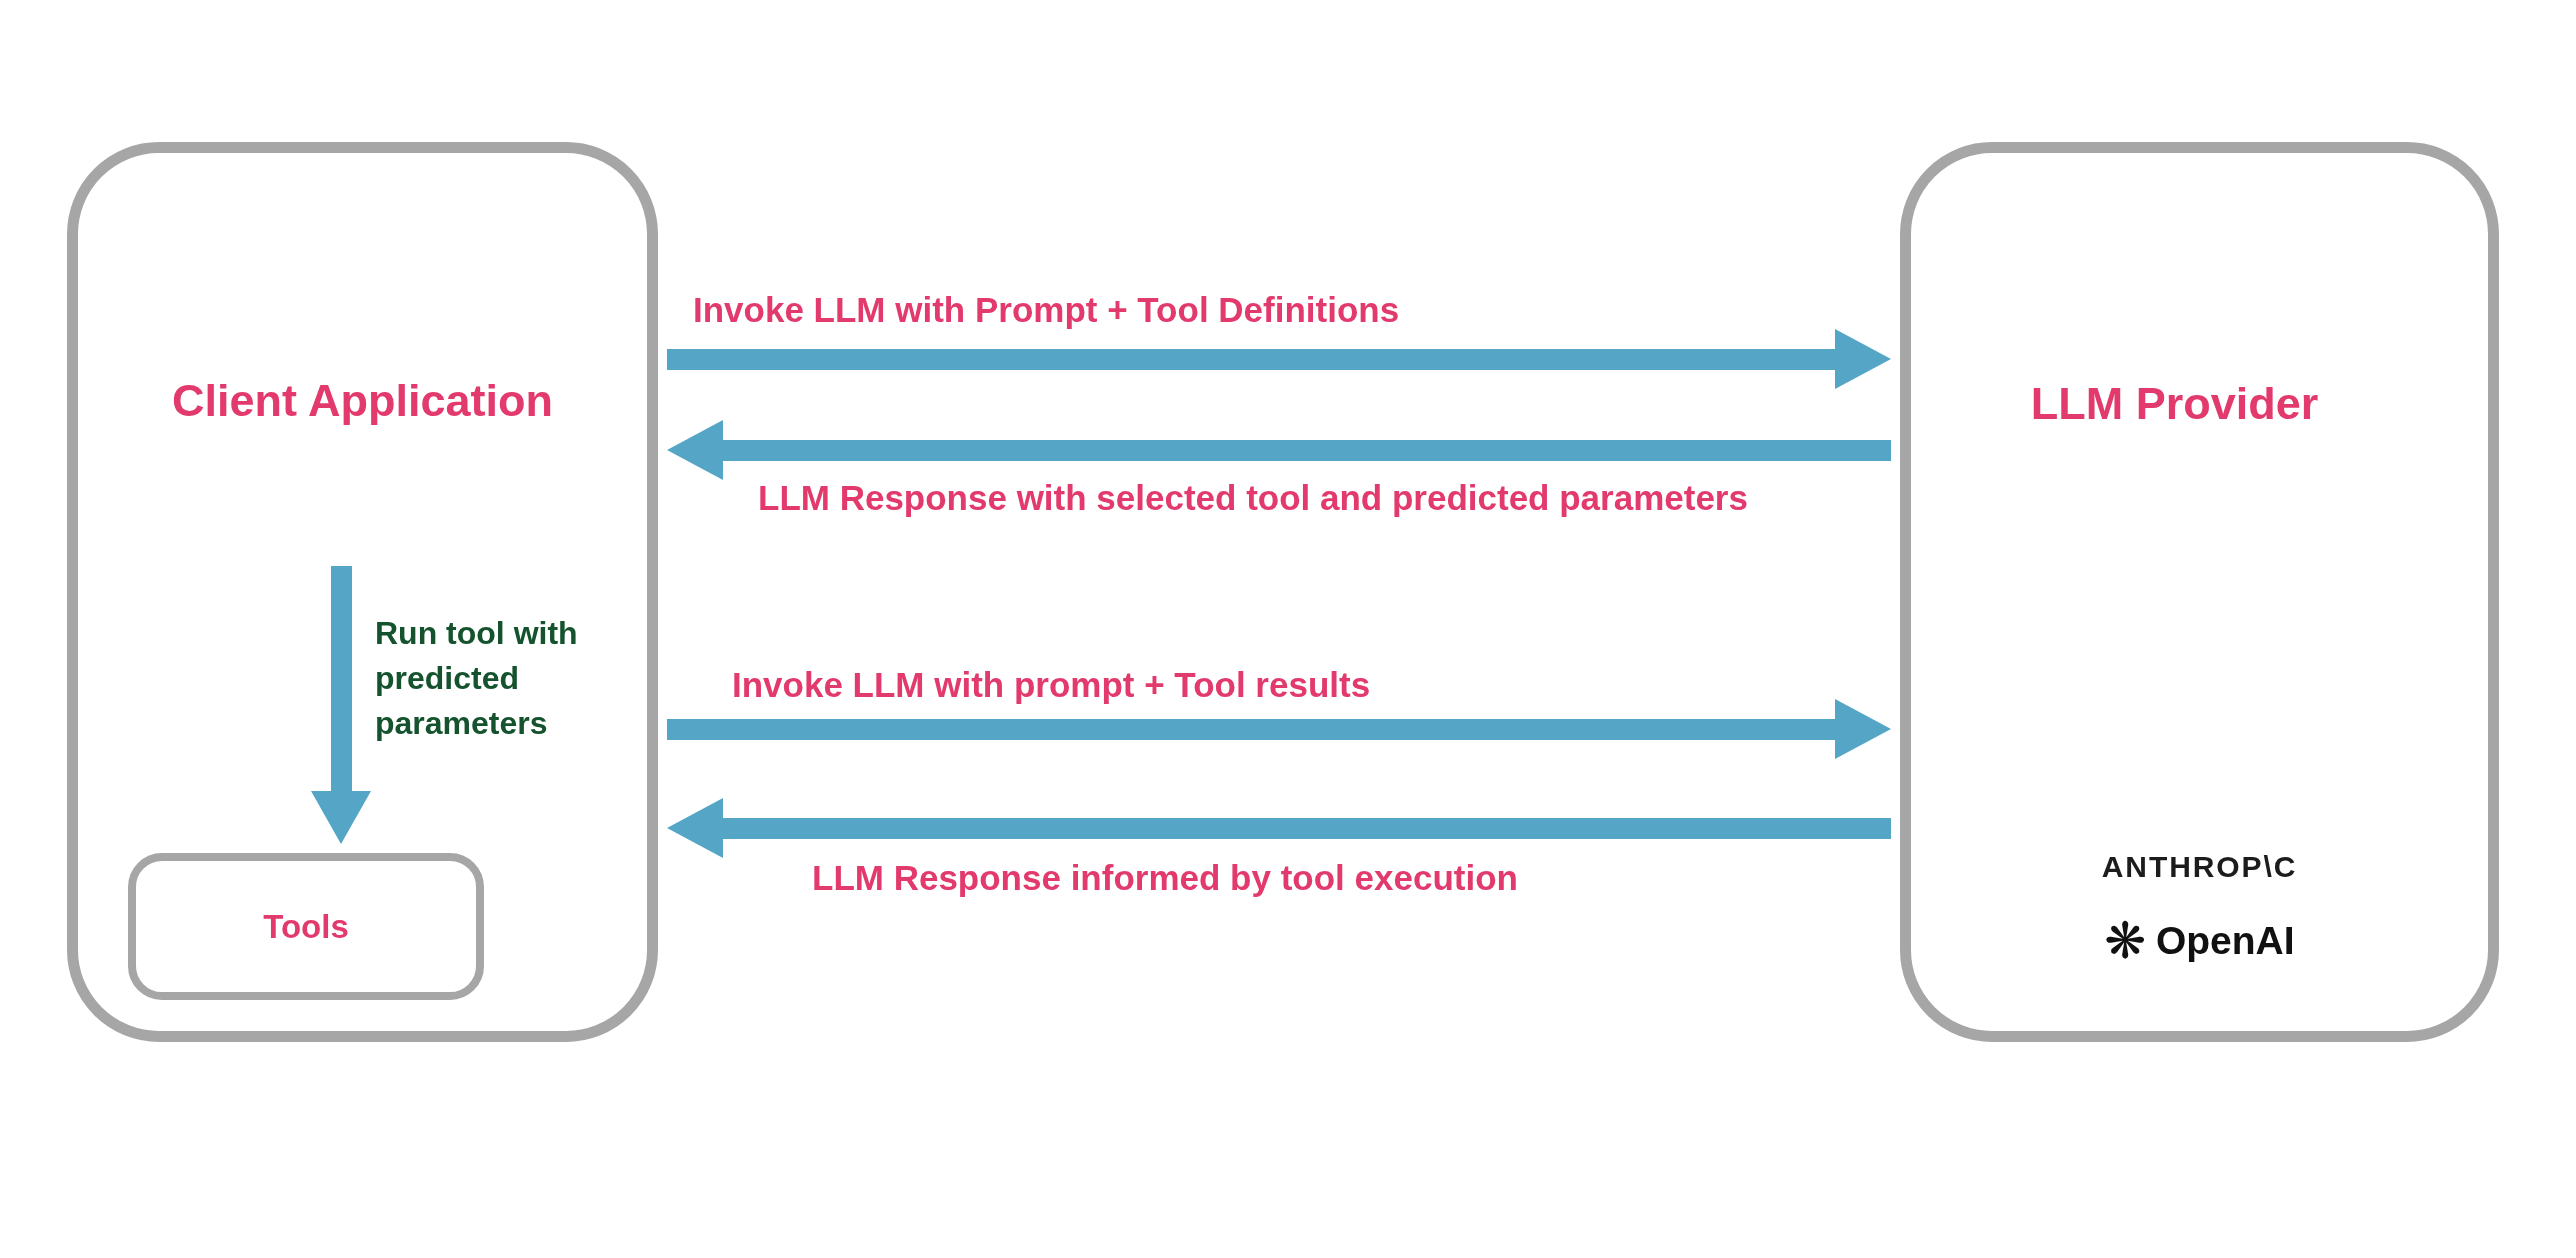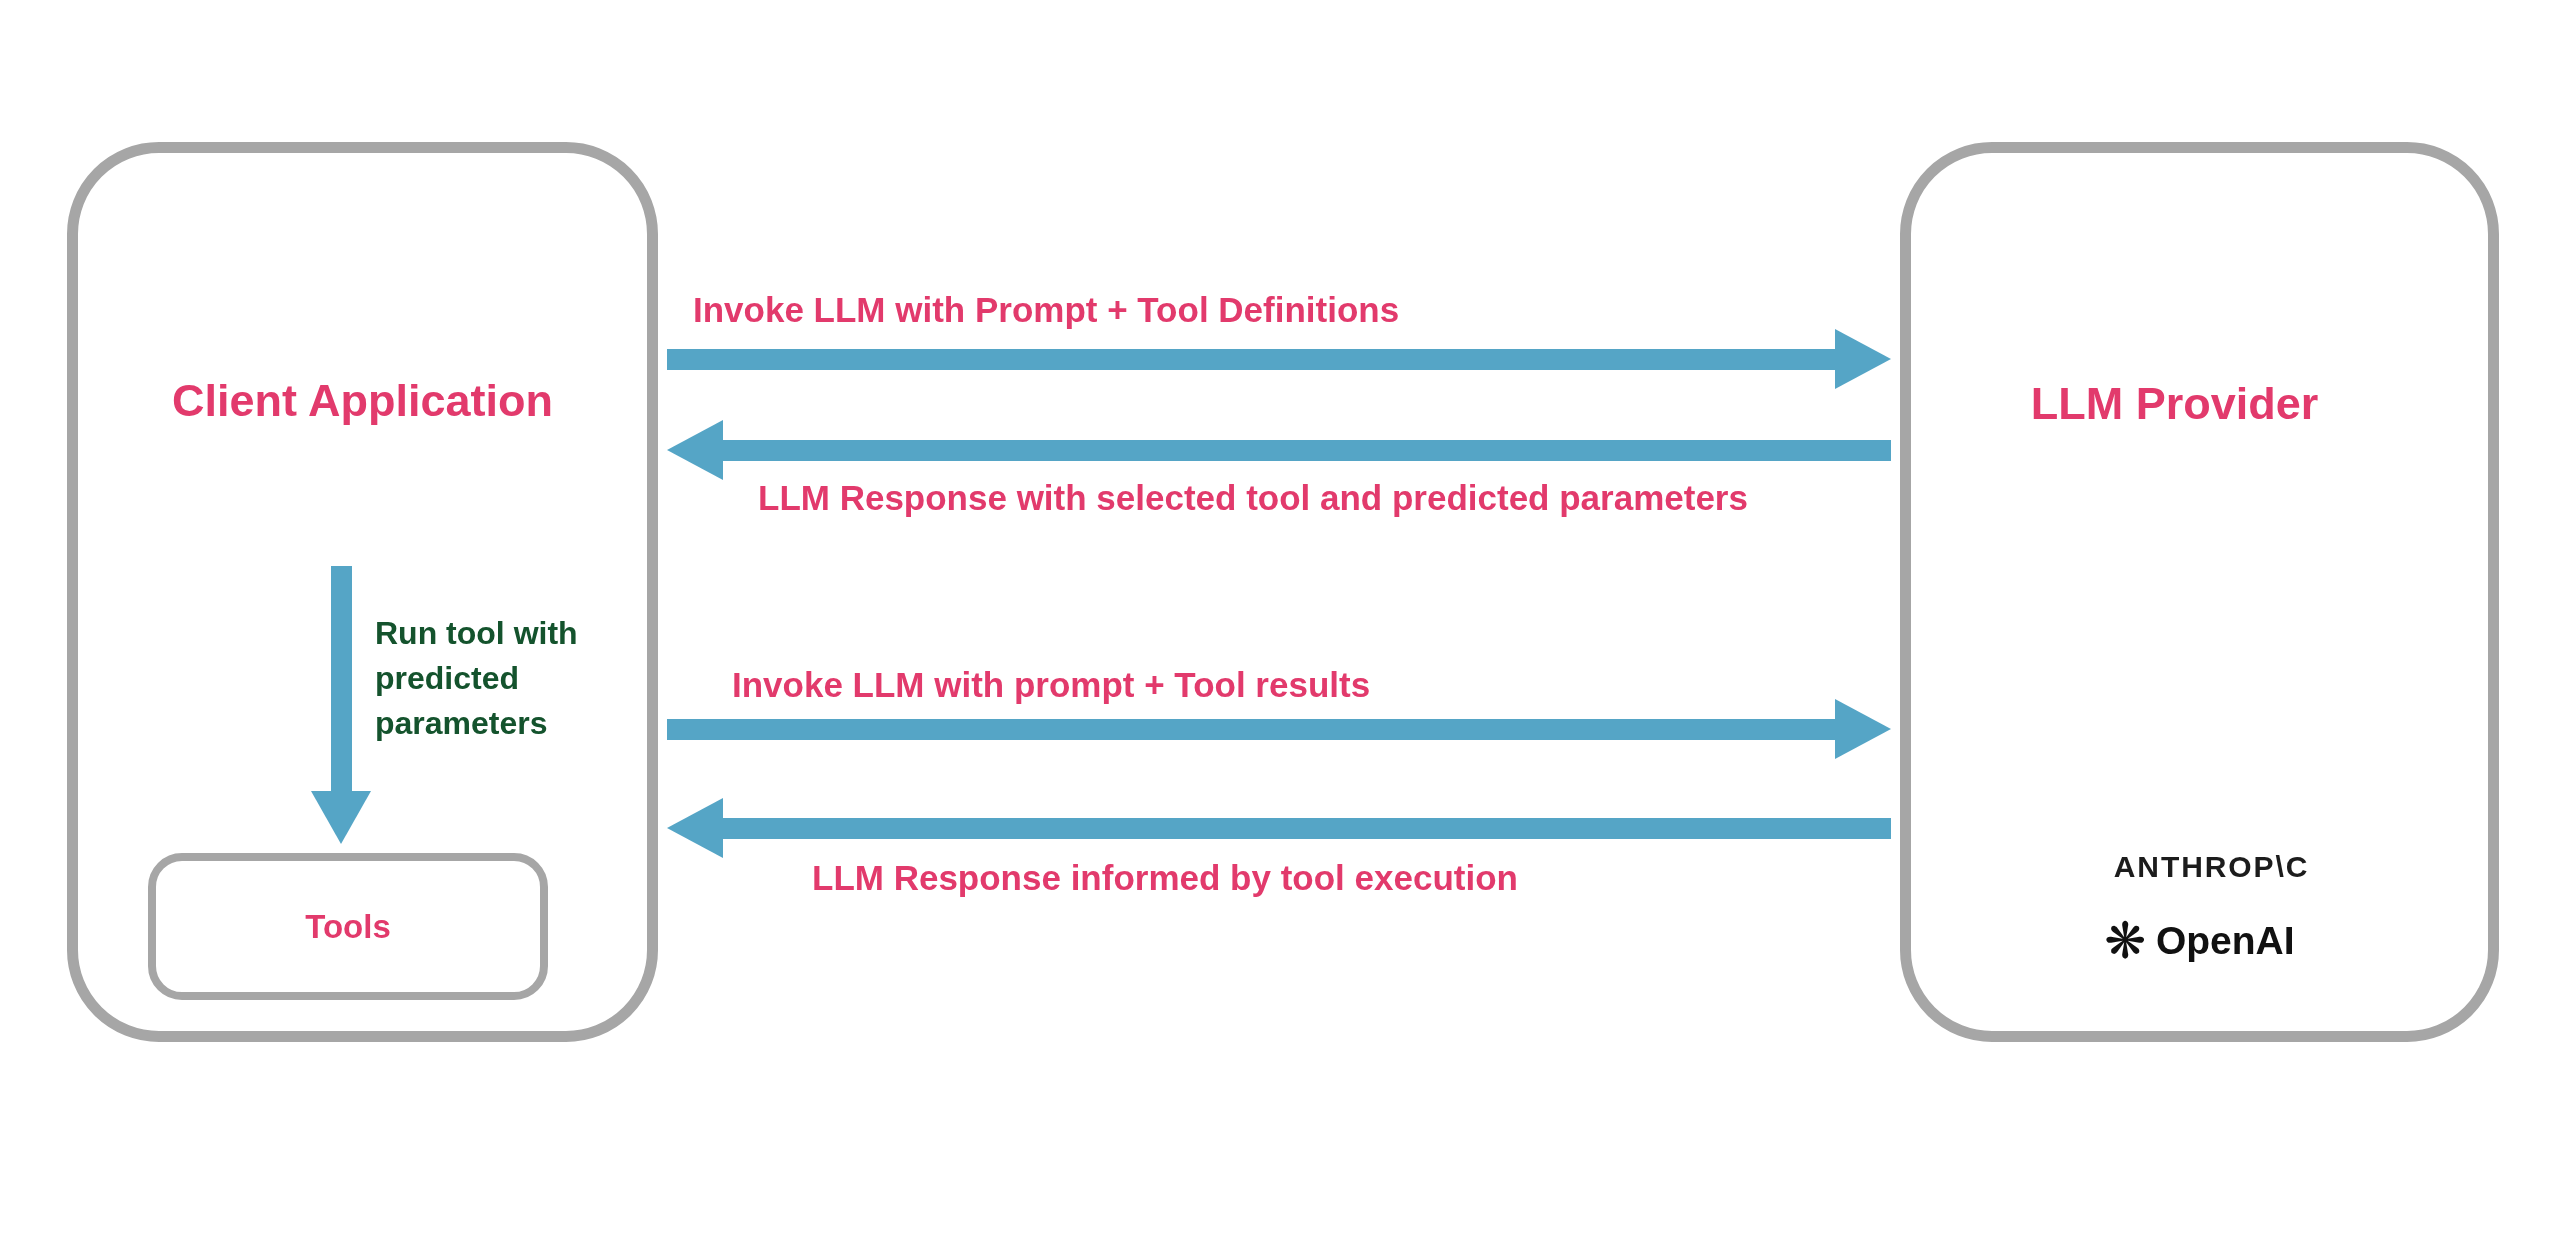--- a/index.html
+++ b/index.html
@@ -138,29 +138,29 @@
 
   <div class="v-arrow" style="left:311px; top:566px;">
     <div class="line"></div>
     <div class="head-down"></div>
   </div>
 
   <div class="side-note" style="left:375px; top:611px;">Run tool with
 predicted
 parameters</div>
 
-  <div class="tools-box" style="left:148px; top:853px; width:400px; height:147px;">
+  <div class="tools-box" style="left:128px; top:853px; width:356px; height:147px;">
     <span class="tools-label">Tools</span>
   </div>
 
   <div class="entity-box" style="left:1900px; top:142px; width:599px; height:900px;"></div>
 
   <div class="box-title" style="left:1900px; top:370px; width:549px;">LLM Provider</div>
 
-  <div class="vendor-anthropic" style="left:1900px; top:850px;padding-left:12px;">ANTHROP\C</div>
+  <div class="vendor-anthropic" style="left:1900px; top:850px;">ANTHROP\C</div>
 
   <div class="vendor-openai" style="left:1900px; top:916px;">
     <span class="openai-mark">❋</span>
     <span>OpenAI</span>
   </div>
 
   <div class="arrow-label" style="left:693px; top:290px;">Invoke LLM with Prompt + Tool Definitions</div>
   <div class="h-arrow" style="left:667px; top:329px; width:1224px;">
     <div class="line"></div>
     <div class="head-right"></div>

